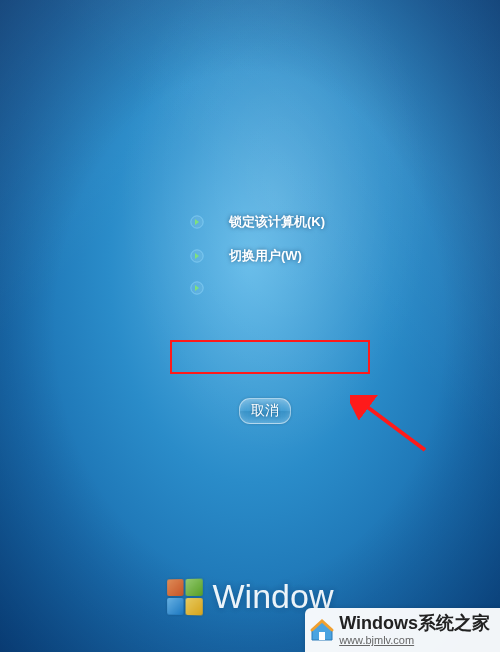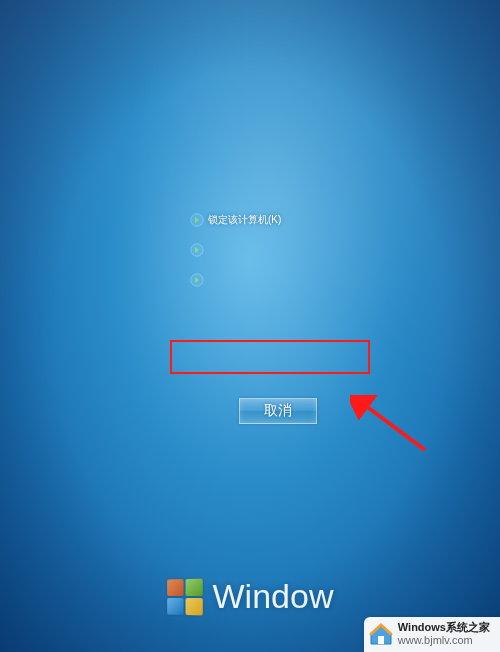--- a/index.html
+++ b/index.html
@@ -22,27 +22,28 @@
       position: absolute;
       left: 186px;
       top: 210px;
       display: flex;
       flex-direction: column;
       gap: 10px;
     }
     .menu-item {
       display: flex;
       align-items: center;
-      gap: 4px;
+      gap: 25px;
       color: #fff;
-      font-size: 10px;
+      font-size: 13px;
       text-shadow: 0 0 4px rgba(0,40,80,0.6);
       cursor: pointer;
       padding: 3px 4px;
       white-space: nowrap;
+      font-weight: bold;
     }
     .arrow-icon {
       width: 14px; height: 14px; flex: 0 0 14px;
       display:flex; align-items:center; justify-content:center;
     }
     .highlight-box {
       position: absolute;
       left: 170px;
       top: 340px;
       width: 200px;
@@ -57,26 +58,26 @@
       width: 80px;
       height: 60px;
       pointer-events: none;
     }
     .cancel-btn-wrap{
       position:absolute;
       left: 239px;
       top: 398px;
     }
     .cancel-btn {
-      padding: 3px 24px;
+      padding: 3px 11px;
       font-size: 14px;
       color: #fff;
       background: linear-gradient(to bottom, rgba(255,255,255,0.25), rgba(255,255,255,0.05) 48%, rgba(0,0,0,0.05) 52%, rgba(255,255,255,0.1));
       border: 1px solid rgba(255,255,255,0.5);
-      border-radius: 0;
+      border-radius: 11px;
       text-shadow: 0 0 3px rgba(0,30,60,0.5);
       cursor: pointer;
       box-shadow: 0 0 6px rgba(255,255,255,0.2) inset, 0 0 3px rgba(0,0,0,0.2);
     }
     .bottom-brand {
       position: absolute;
       bottom: 36px;
       left: 50%;
       transform: translateX(-50%);
       display: flex;
@@ -101,22 +102,22 @@
       background: rgba(255,255,255,0.95);
       border-top-left-radius: 6px;
       padding: 4px 10px 4px 34px;
       display: flex;
       flex-direction: column;
       font-size: 12px;
       color: #333;
       line-height: 1.25;
       box-shadow: 0 0 4px rgba(0,0,0,0.15);
     }
-    .watermark .title { font-weight: 700; font-size: 11px; color:#222;}
-    .watermark .url { color: #666; font-size: 11px;}
+    .watermark .title { font-weight: 700; font-size: 18px; color:#222;}
+    .watermark .url { color: #666; font-size: 11px; text-decoration: underline;}
     .wm-icon {
       position: absolute;
       left: 4px; top: 50%; transform: translateY(-50%);
       width: 26px; height: 26px;
     }
   </style>
 </head>
 <body>
 <div class="light-rays"></div>
 <div class="edge-shadow"></div>
@@ -131,20 +132,21 @@
     </span>
     <span>锁定该计算机(K)</span>
   </div>
   <div class="menu-item">
     <span class="arrow-icon">
       <svg viewBox="0 0 14 14" width="14" height="14">
           <circle cx="7" cy="7" r="6.2" fill="rgba(255,255,255,0.08)" stroke="rgba(150,220,255,0.7)" stroke-width="0.8"></circle>
           <path d="M5 4 L9 7 L5 10 Z" fill="#7ee07e"></path>
         </svg>
     </span>
+    <span>切换用户(W)</span>
   </div>
   <div class="menu-item">
     <span class="arrow-icon">
       <svg viewBox="0 0 14 14" width="14" height="14">
           <circle cx="7" cy="7" r="6.2" fill="rgba(255,255,255,0.08)" stroke="rgba(150,220,255,0.7)" stroke-width="0.8"></circle>
           <path d="M5 4 L9 7 L5 10 Z" fill="#7ee07e"></path>
         </svg>
     </span>
   </div>
 </div>

